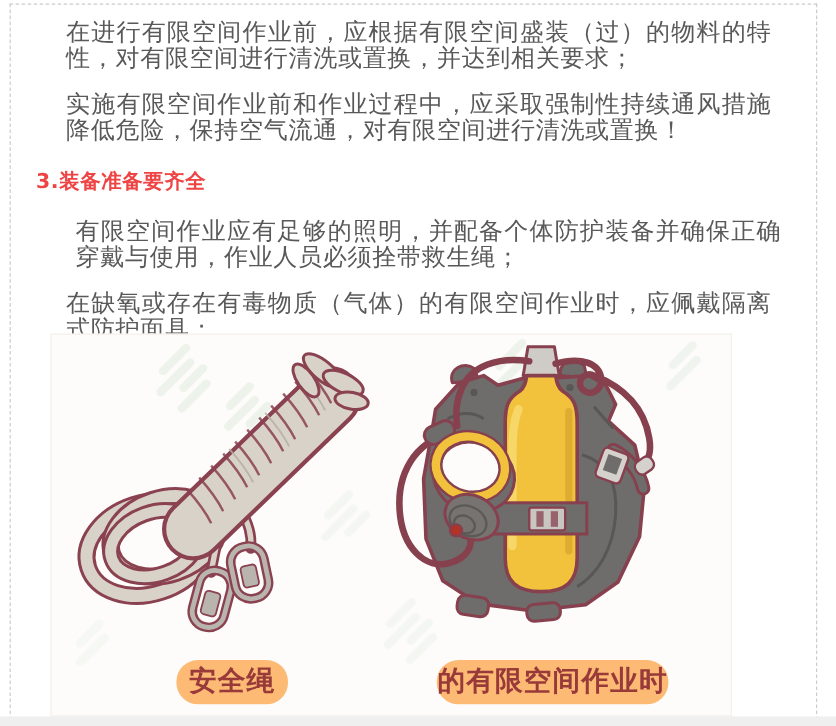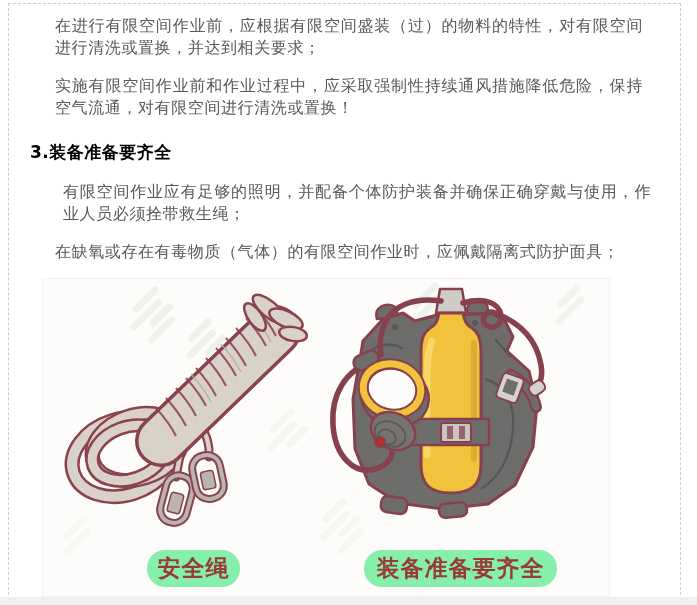--- a/index.html
+++ b/index.html
@@ -19,40 +19,40 @@
   .footer-bar {
     position:absolute; left:0; bottom:0; width:697px; height:8px;
     background:#efefef;
   }
   .content {
     position:absolute; left:30px; top:15px; width:613px;
     color:#595959;
   }
   .content p {
     margin-left:25px; width:588px;
-    font-size:16px; line-height:22px; letter-spacing:0.6px;
+    font-size:20px; line-height:22px; letter-spacing:0.6px;
     text-align:justify;
   }
   .content p + p { margin-top:16px; }
   .content h3 {
     margin-top:21px;
     font-size:17px; line-height:24px; font-weight:bold;
-    color:#000000; letter-spacing:0.5px;
+    color:#ef4444; letter-spacing:0.5px;
   }
   .content h3 + p { margin-top:17px;margin-left:33px; }
   .content p.last { }
   .illustration {
     position:absolute; left:42px; top:278px; width:568px; height:319px;
     background:#fdfcfb;
     border:1px solid #f3f1ee;
   }
   .illustration svg { position:absolute; left:0; top:0; }
   .pill {
     position:absolute; top:271px; height:37px;
-    background:#86efac; border-radius:18px;
+    background:#fdba74; border-radius:18px;
     color:#993a3a; font-weight:bold; font-size:23px;
     line-height:37px; text-align:center;
     letter-spacing:1px;
   }
   .pill-rope { left:104px; width:93px; }
   .pill-resp { left:321px; width:193px; }
 </style>
 </head>
 <body>
 
@@ -232,16 +232,16 @@
         <path d="M 468,96 C 480,102 490,114 493,128" fill="none" stroke="#86404e" stroke-width="12" stroke-linecap="round"></path>
         <path d="M 468,96 C 480,102 490,114 493,128" fill="none" stroke="#6f6d6b" stroke-width="7" stroke-linecap="round"></path>
         <rect x="456" y="96" width="22" height="26" rx="4" fill="#d5d2ce" stroke="#86404e" stroke-width="2" transform="rotate(20 467 109)"></rect>
         <rect x="461" y="101" width="12" height="14" fill="#6f6d6b" transform="rotate(20 467 109)"></rect>
         <rect x="486" y="103" width="16" height="12" rx="5" fill="#d5d2ce" stroke="#86404e" stroke-width="2" transform="rotate(-35 494 109)"></rect>
       </g>
     </g>
   </svg>
 
   <div class="pill pill-rope">安全绳</div>
-  <div class="pill pill-resp">装备准备要齐全</div>
+  <div class="pill pill-resp">的有限空间作业时</div>
 </div>
 
 <div class="footer-bar"></div>
 
 </body></html>

